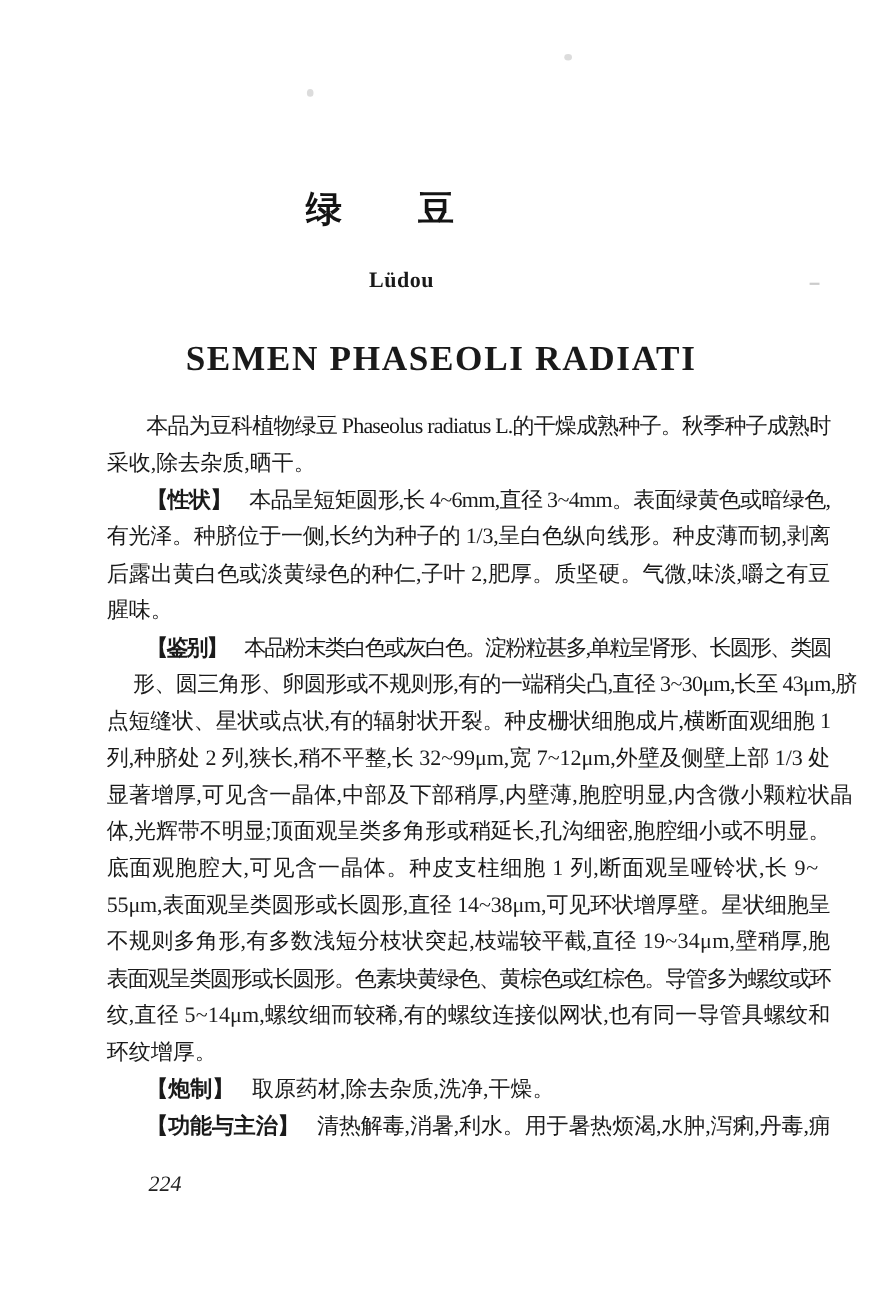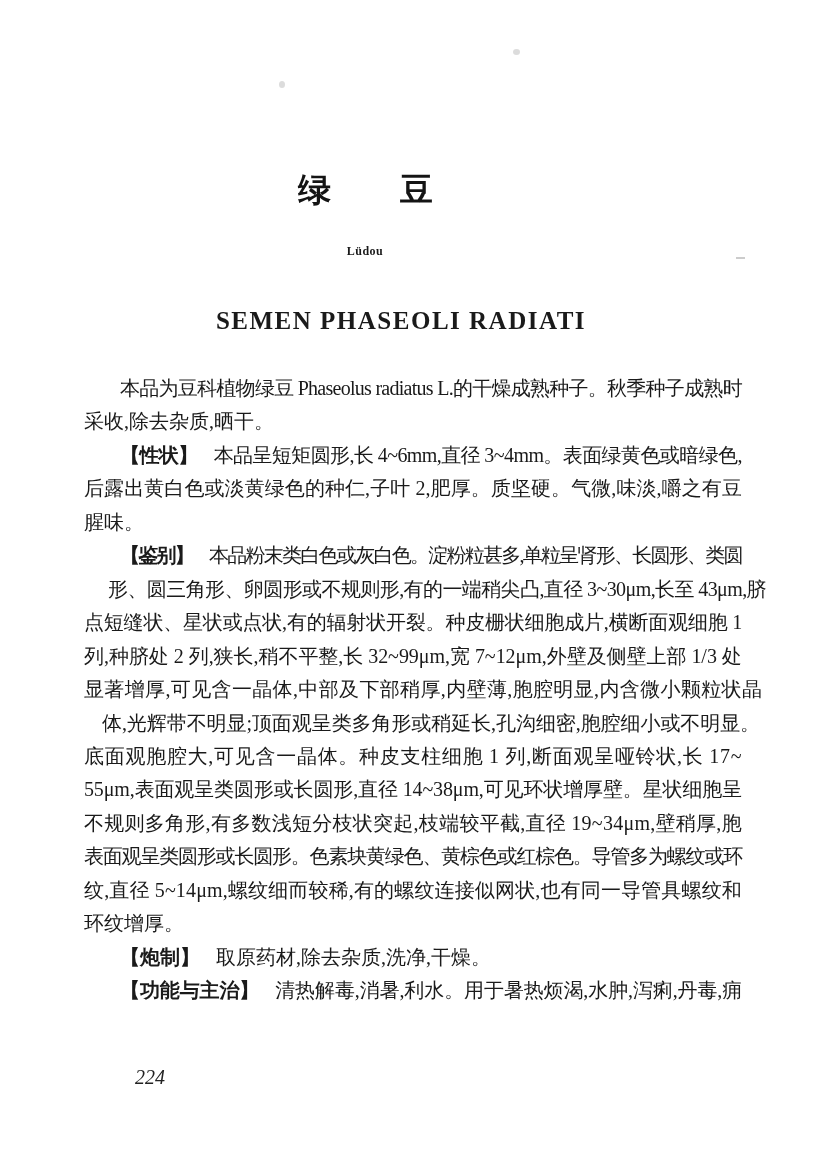--- a/index.html
+++ b/index.html
@@ -2,26 +2,26 @@
 <html><head>
 <meta charset="utf-8">
 <style>
   html,body{margin:0;padding:0;}
   body{
     width:814px;height:1174px;position:relative;overflow:hidden;
     background:#ffffff;color:#1a1a1a;
     font-family:"Liberation Serif", serif;
   }
   .heading{position:absolute;transform:translateX(-50%);white-space:pre;}
-  #title-cn{left:366px;top:168px;font-family:"Liberation Sans", sans-serif;
+  #title-cn{left:346px;top:168px;font-family:"Liberation Sans", sans-serif;
     font-weight:700;font-size:33px;letter-spacing:1px;color:#141414;}
-  #pinyin{left:365px;top:244px;font-weight:700;font-size:12px;letter-spacing:0.5px;}
-  #latin-title{left:401px;top:307px;font-weight:700;font-size:25px;letter-spacing:1.5px;}
+  #pinyin{left:365px;top:244px;font-weight:700;font-size:20px;letter-spacing:0.5px;}
+  #latin-title{left:401px;top:307px;font-weight:700;font-size:32px;letter-spacing:1.5px;}
   #body-text{
-    position:absolute;left:84px;top:372px;width:658px;
+    position:absolute;left:97px;top:372px;width:658px;
     font-size:20px;line-height:33.45px;
   }
   .para{margin:0;}
   .line{white-space:nowrap;}
   .line.indent{text-indent:36px;}
   .sec-label{font-family:Liberation Serif, serif;font-weight:700;margin-right:16px;}
   #page-number{position:absolute;left:92px;top:1066px;font-style:italic;font-size:20px;color:#222;margin-left:43px;}
   
   .speck{position:absolute;background:#9a9a9a;opacity:.35;border-radius:50%;}
   #speck-1{left:513px;top:49px;width:7px;height:6px;}
@@ -35,31 +35,32 @@
 <div class="heading" id="pinyin">Lüdou</div>
 <div class="heading" id="latin-title">SEMEN PHASEOLI RADIATI</div>
 
 <div id="body-text">
     <div class="para">
       <div class="line indent fill"><span class="inner" style="letter-spacing: -0.73px;">本品为豆科植物绿豆 Phaseolus radiatus L.的干燥成熟种子。秋季种子成熟时</span></div>
       <div class="line"><span class="inner">采收,除去杂质,晒干。</span></div>
     </div>
     <div class="para">
       <div class="line indent fill"><span class="inner" style="letter-spacing: -0.59px;"><b class="sec-label">【性状】</b>本品呈短矩圆形,长 4~6mm,直径 3~4mm。表面绿黄色或暗绿色,</span></div>
+      <div class="line fill"><span class="inner" style="letter-spacing: -0.2px;">有光泽。种脐位于一侧,长约为种子的 1/3,呈白色纵向线形。种皮薄而韧,剥离</span></div>
       <div class="line fill"><span class="inner" style="letter-spacing: 0.08px;">后露出黄白色或淡黄绿色的种仁,子叶 2,肥厚。质坚硬。气微,味淡,嚼之有豆</span></div>
       <div class="line"><span class="inner">腥味。</span></div>
     </div>
     <div class="para">
       <div class="line indent fill"><span class="inner" style="letter-spacing: -1.74px;"><b class="sec-label">【鉴别】</b>本品粉末类白色或灰白色。淀粉粒甚多,单粒呈肾形、长圆形、类圆</span></div>
       <div class="line fill"><span class="inner" style="letter-spacing: -0.59px; margin-left: 24px;">形、圆三角形、卵圆形或不规则形,有的一端稍尖凸,直径 3~30μm,长至 43μm,脐</span></div>
       <div class="line fill"><span class="inner" style="letter-spacing: -0.19px;">点短缝状、星状或点状,有的辐射状开裂。种皮栅状细胞成片,横断面观细胞 1</span></div>
       <div class="line fill"><span class="inner" style="letter-spacing: -0.04px;">列,种脐处 2 列,狭长,稍不平整,长 32~99μm,宽 7~12μm,外壁及侧壁上部 1/3 处</span></div>
       <div class="line fill"><span class="inner" style="letter-spacing: 0.36px;">显著增厚,可见含一晶体,中部及下部稍厚,内壁薄,胞腔明显,内含微小颗粒状晶</span></div>
-      <div class="line fill"><span class="inner" style="letter-spacing: -0.07px; margin-left: 18px;">体,光辉带不明显;顶面观呈类多角形或稍延长,孔沟细密,胞腔细小或不明显。</span></div>
-      <div class="line fill"><span class="inner" style="letter-spacing: 0.72px;">底面观胞腔大,可见含一晶体。种皮支柱细胞 1 列,断面观呈哑铃状,长 17~</span></div>
+      <div class="line fill"><span class="inner" style="letter-spacing: -0.07px;">体,光辉带不明显;顶面观呈类多角形或稍延长,孔沟细密,胞腔细小或不明显。</span></div>
+      <div class="line fill"><span class="inner" style="letter-spacing: 0.72px;">底面观胞腔大,可见含一晶体。种皮支柱细胞 1 列,断面观呈哑铃状,长 9~</span></div>
       <div class="line fill"><span class="inner" style="letter-spacing: -0.13px;">55μm,表面观呈类圆形或长圆形,直径 14~38μm,可见环状增厚壁。星状细胞呈</span></div>
       <div class="line fill"><span class="inner" style="letter-spacing: 0.27px;">不规则多角形,有多数浅短分枝状突起,枝端较平截,直径 19~34μm,壁稍厚,胞</span></div>
       <div class="line fill"><span class="inner" style="letter-spacing: -1.2px;">表面观呈类圆形或长圆形。色素块黄绿色、黄棕色或红棕色。导管多为螺纹或环</span></div>
       <div class="line fill"><span class="inner" style="letter-spacing: 0.15px; margin-top: 36px;">纹,直径 5~14μm,螺纹细而较稀,有的螺纹连接似网状,也有同一导管具螺纹和</span></div>
       <div class="line"><span class="inner">环纹增厚。</span></div>
     </div>
     <div class="para">
       <div class="line indent"><span class="inner"><b class="sec-label">【炮制】</b>取原药材,除去杂质,洗净,干燥。</span></div>
     </div>
     <div class="para">

